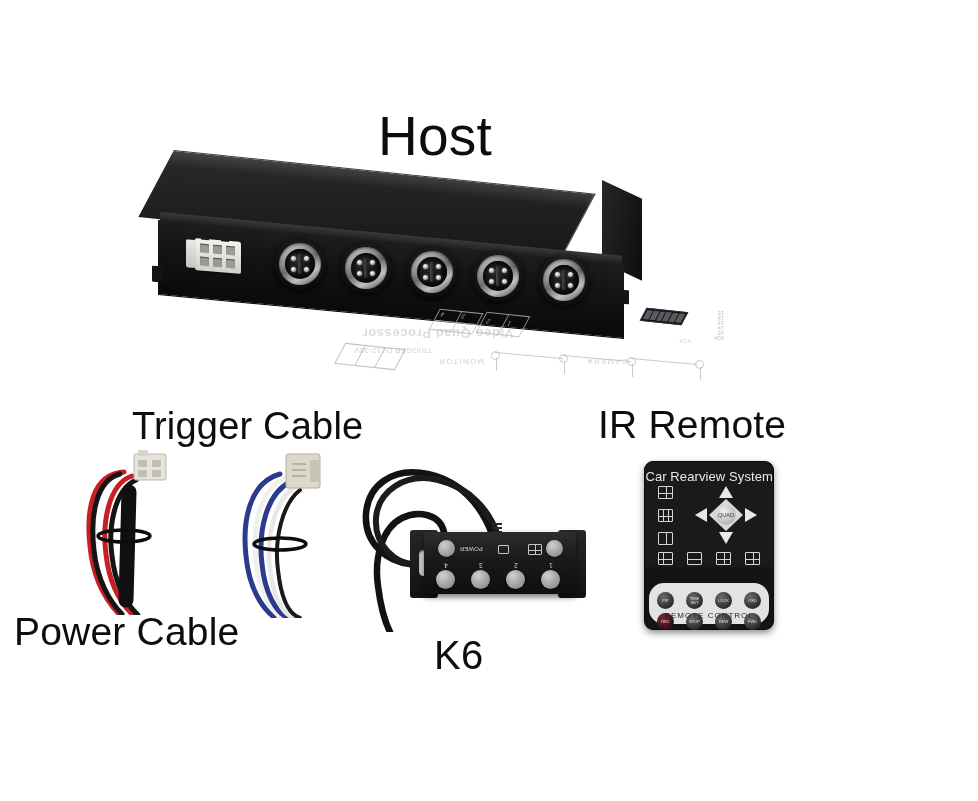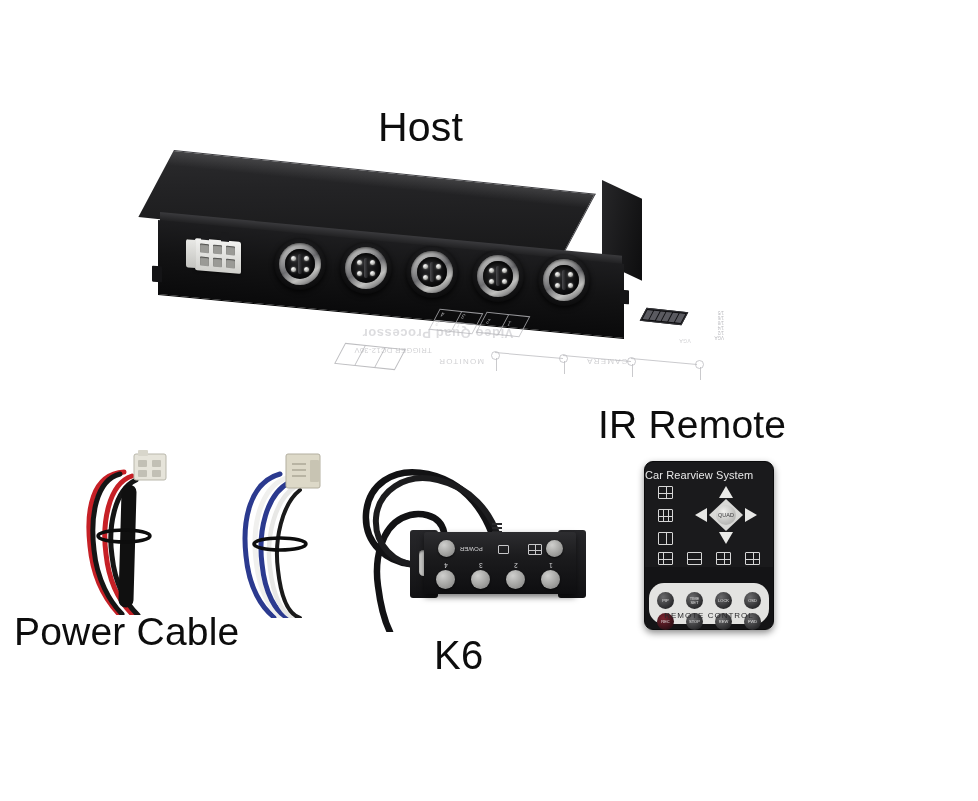--- a/index.html
+++ b/index.html
@@ -14,21 +14,21 @@
   #stage{position:absolute;inset:0;}
 
   
   .caption{
     position:absolute;
     color:#0d0d0d;
     font-weight:400;
     white-space:nowrap;
     letter-spacing:.2px;
   }
-  #cap-host{left:378px;top:104px;font-size:41px;}
+  #cap-host{left:378px;top:104px;font-size:55px;}
   #cap-trigger{left:132px;top:405px;font-size:38px;}
   #cap-ir{left:598px;top:403px;font-size:39px;}
   #cap-power{left:14px;top:610px;font-size:39px;}
   #cap-k6{left:434px;top:633px;font-size:40px;}
 
   
   #host{position:absolute;left:150px;top:150px;width:500px;height:200px;}
 
   
   .host-top{
@@ -189,22 +189,22 @@
 
   
   #remote{
     position:absolute;left:644px;top:461px;width:128px;height:167px;
     background:#141416;border-radius:9px;
     box-shadow:0 3px 7px rgba(0,0,0,.45);
     border:1px solid #0b0b0c;
   }
   #remote-top{position:absolute;left:0;right:0;top:0;height:105px;background:#1a1a1c;border-radius:9px 9px 0 0;}
   #remote-bot{position:absolute;left:4px;right:4px;top:106px;bottom:5px;background:#e3e3e1;border-radius:15px;margin-top:15px;}
-  .r-title{position:absolute;top:7px;left:0;right:0;text-align:left;color:#e8e8e8;
-           font-size:11px;letter-spacing:.1px;}
+  .r-title{position:absolute;top:7px;left:0;right:0;text-align:right;color:#e8e8e8;
+           font-size:13px;letter-spacing:.1px;}
   .r-foot{position:absolute;bottom:4px;left:0;right:0;text-align:center;color:#2a2a2c;
           font-size:8px;letter-spacing:1px;}
   .r-sq{position:absolute;width:13px;height:11px;border:1.2px solid #d6d6d6;border-radius:1px;}
   .r-sq .v{position:absolute;left:50%;top:0;bottom:0;width:1px;background:#d6d6d6;}
   .r-sq .h{position:absolute;top:50%;left:0;right:0;height:1px;background:#d6d6d6;}
   .r-sq .v2{position:absolute;left:33%;top:0;bottom:0;width:1px;background:#d6d6d6;}
   .r-sq .v3{position:absolute;left:66%;top:0;bottom:0;width:1px;background:#d6d6d6;}
   .r-ok{position:absolute;width:20px;height:20px;border-radius:50%;
         background:radial-gradient(circle at 38% 32%,#f0f0ee,#b9b9b7 70%);
         display:flex;align-items:center;justify-content:center;
@@ -214,20 +214,21 @@
           display:flex;align-items:center;justify-content:center;
           color:#e0e0e0;font-size:4px;text-align:center;line-height:4px;}
   .r-rbtn.red{background:radial-gradient(circle at 36% 30%,#7a2430,#301016 72%);}
 </style>
 </head>
 <body>
 
 <div id="stage">
 
   <div class="caption" id="cap-host">Host</div>
+  <div class="caption" id="cap-trigger">Trigger Cable</div>
   <div class="caption" id="cap-power">Power Cable</div>
   <div class="caption" id="cap-ir">IR Remote</div>
   <div class="caption" id="cap-k6">K6</div>
 
   <div id="host">
 
     <div class="host-top">
       <div class="host-top-sheen"></div>
     </div>
     <div class="host-side"></div>

